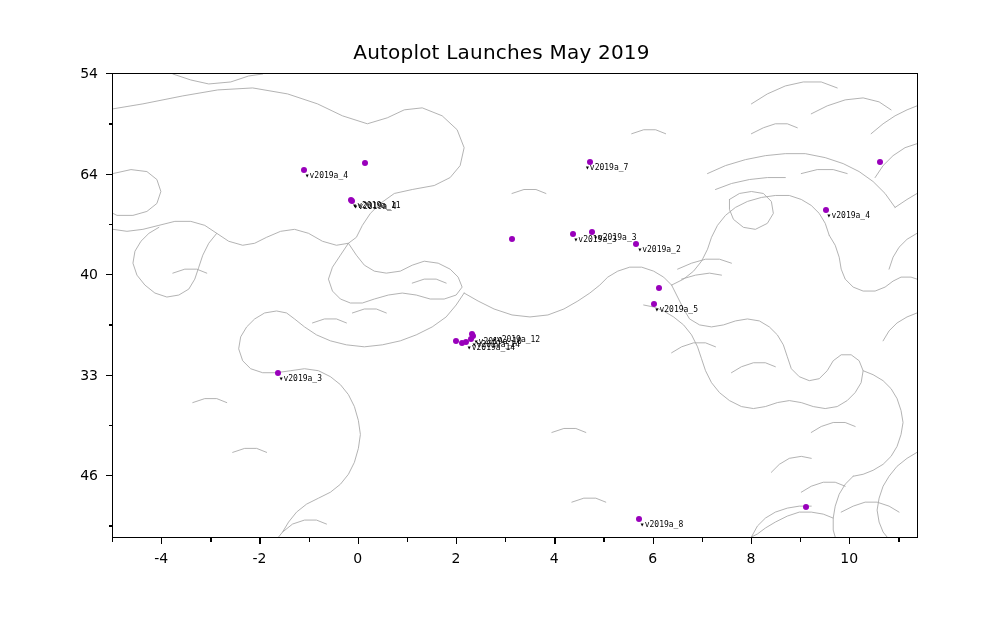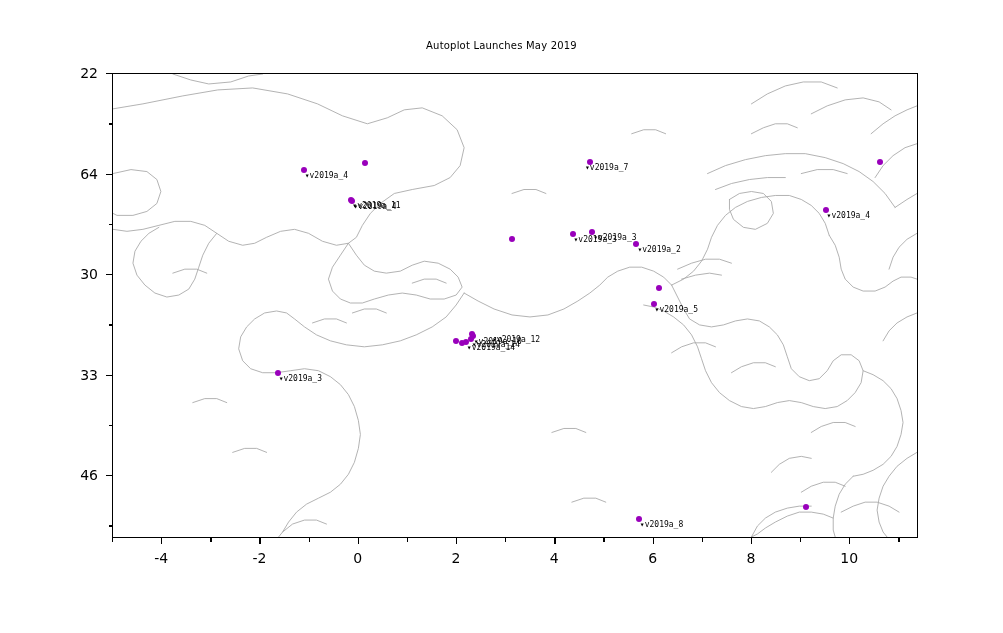--- a/index.html
+++ b/index.html
@@ -14,21 +14,21 @@
     background: #ffffff;
     font-family: "DejaVu Sans", sans-serif;
     overflow: hidden;
   }
   #chart-title {
     position: absolute;
     left: 0;
     top: 40px;
     width: 1003px;
     text-align: center;
-    font-size: 10px;
+    font-size: 20px;
     color: #000000;
     letter-spacing: 0.2px;
   }
   
   #plot-frame {
     position: absolute;
     left: 112px;
     top: 73px;
     width: 806px;
     height: 465px;
@@ -266,25 +266,25 @@
       <div class="tick-x" style="left: 505.171px; top: 538px; height: 3.5px;"></div>
       <div class="tick-x" style="left: 603.463px; top: 538px; height: 3.5px;"></div>
       <div class="tick-x" style="left: 701.756px; top: 538px; height: 3.5px;"></div>
       <div class="tick-x" style="left: 800.049px; top: 538px; height: 3.5px;"></div>
       <div class="tick-x" style="left: 898.341px; top: 538px; height: 3.5px;"></div>
       <div class="tick-y" style="left: 106px; top: 475.162px; width: 6px;"></div>
       <div class="ticklabel-y" style="left: 54px; top: 475.162px; width: 44px;">46</div>
       <div class="tick-y" style="left: 106px; top: 374.622px; width: 6px;"></div>
       <div class="ticklabel-y" style="left: 54px; top: 374.622px; width: 44px;">33</div>
       <div class="tick-y" style="left: 106px; top: 274.081px; width: 6px;"></div>
-      <div class="ticklabel-y" style="left: 54px; top: 274.081px; width: 44px;">30</div>
+      <div class="ticklabel-y" style="left: 54px; top: 274.081px; width: 44px;">40</div>
       <div class="tick-y" style="left: 106px; top: 173.541px; width: 6px;"></div>
       <div class="ticklabel-y" style="left: 54px; top: 173.541px; width: 44px;">64</div>
       <div class="tick-y" style="left: 106px; top: 73px; width: 6px;"></div>
-      <div class="ticklabel-y" style="left: 54px; top: 73px; width: 44px;">22</div>
+      <div class="ticklabel-y" style="left: 54px; top: 73px; width: 44px;">54</div>
       <div class="tick-y" style="left: 108.5px; top: 525.432px; width: 3.5px;"></div>
       <div class="tick-y" style="left: 108.5px; top: 424.892px; width: 3.5px;"></div>
       <div class="tick-y" style="left: 108.5px; top: 324.351px; width: 3.5px;"></div>
       <div class="tick-y" style="left: 108.5px; top: 223.811px; width: 3.5px;"></div>
       <div class="tick-y" style="left: 108.5px; top: 123.27px; width: 3.5px;"></div>
     </div>
 
 </div>
 
 </body></html>

